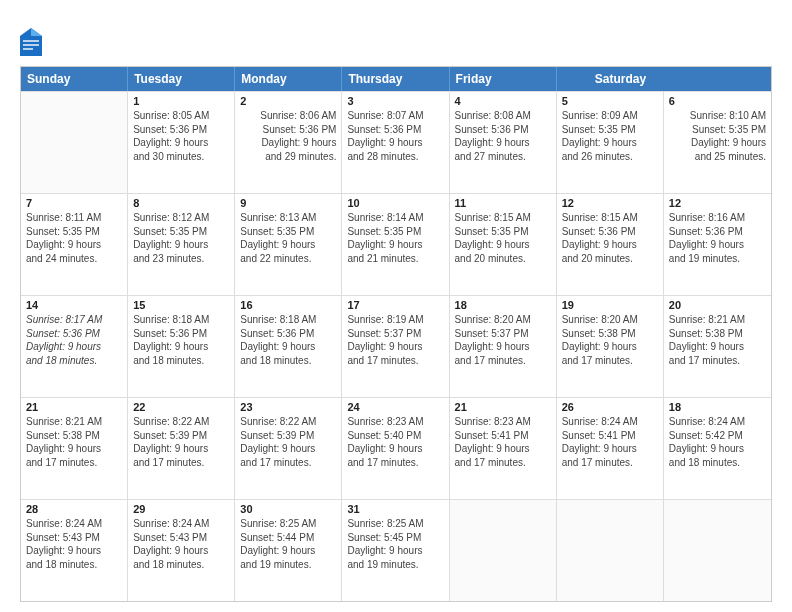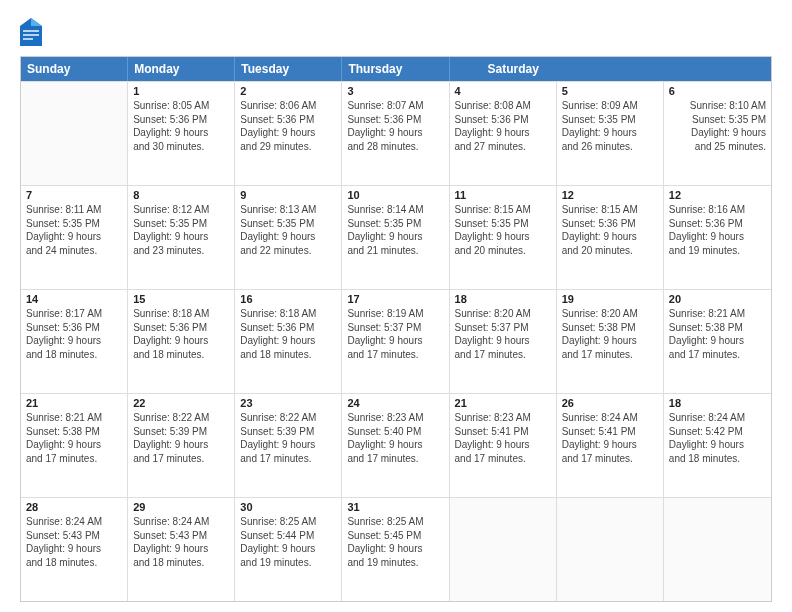--- a/index.html
+++ b/index.html
@@ -6,21 +6,21 @@
     body {
       width: 792px;
       height: 612px;
       font-family: Arial, sans-serif;
       background: #fff;
       overflow: hidden;
     }
     .page {
       width: 792px;
       height: 612px;
-      padding: 18px 20px 10px 20px;
+      padding: 28px 20px 10px 20px;
       display: flex;
       flex-direction: column;
     }
     .header {
       display: flex;
       justify-content: space-between;
       align-items: flex-start;
       margin-bottom: 10px;
     }
     .logo {
@@ -130,38 +130,39 @@
     </div>
     <div class="title-block">
       <div class="month-title"></div>
       <div class="subtitle"></div>
     </div>
   </div>
 
   <div class="calendar">
     <div class="cal-header">
     <div class="cal-header-cell">Sunday</div>
+        <div class="cal-header-cell">Tuesday</div>
         <div class="cal-header-cell">Monday</div>
-        <div class="cal-header-cell">Tuesday</div>
         <div class="cal-header-cell">Thursday</div>
+        <div class="cal-header-cell">Friday</div>
         <div class="cal-header-cell">Saturday</div>
       </div>
     <div class="cal-body">
     <div class="cal-row">
           <div class="cal-cell empty"></div>
           <div class="cal-cell">
             <div class="day-number">1</div>
             <div class="day-info" style="white-space: pre-line;">Sunrise: 8:05 AM
 Sunset: 5:36 PM
 Daylight: 9 hours
 and 30 minutes.</div>
           </div>
           <div class="cal-cell">
             <div class="day-number">2</div>
-            <div class="day-info" style="white-space: pre-line;">Sunrise: 8:06 AM
+            <div class="day-info" style="white-space: pre-line; text-align: right;">Sunrise: 8:06 AM
 Sunset: 5:36 PM
 Daylight: 9 hours
 and 29 minutes.</div>
           </div>
           <div class="cal-cell">
             <div class="day-number">3</div>
             <div class="day-info" style="white-space: pre-line;">Sunrise: 8:07 AM
 Sunset: 5:36 PM
 Daylight: 9 hours
 and 28 minutes.</div>
@@ -235,21 +236,21 @@
             <div class="day-number">12</div>
             <div class="day-info" style="white-space: pre-line;">Sunrise: 8:16 AM
 Sunset: 5:36 PM
 Daylight: 9 hours
 and 19 minutes.</div>
           </div>
         </div>
         <div class="cal-row">
           <div class="cal-cell">
             <div class="day-number">14</div>
-            <div class="day-info" style="white-space: pre-line;">Sunrise: 8:17 AM
+            <div class="day-info" style="white-space: pre-line; font-style: italic;">Sunrise: 8:17 AM
 Sunset: 5:36 PM
 Daylight: 9 hours
 and 18 minutes.</div>
           </div>
           <div class="cal-cell">
             <div class="day-number">15</div>
             <div class="day-info" style="white-space: pre-line;">Sunrise: 8:18 AM
 Sunset: 5:36 PM
 Daylight: 9 hours
 and 18 minutes.</div>

